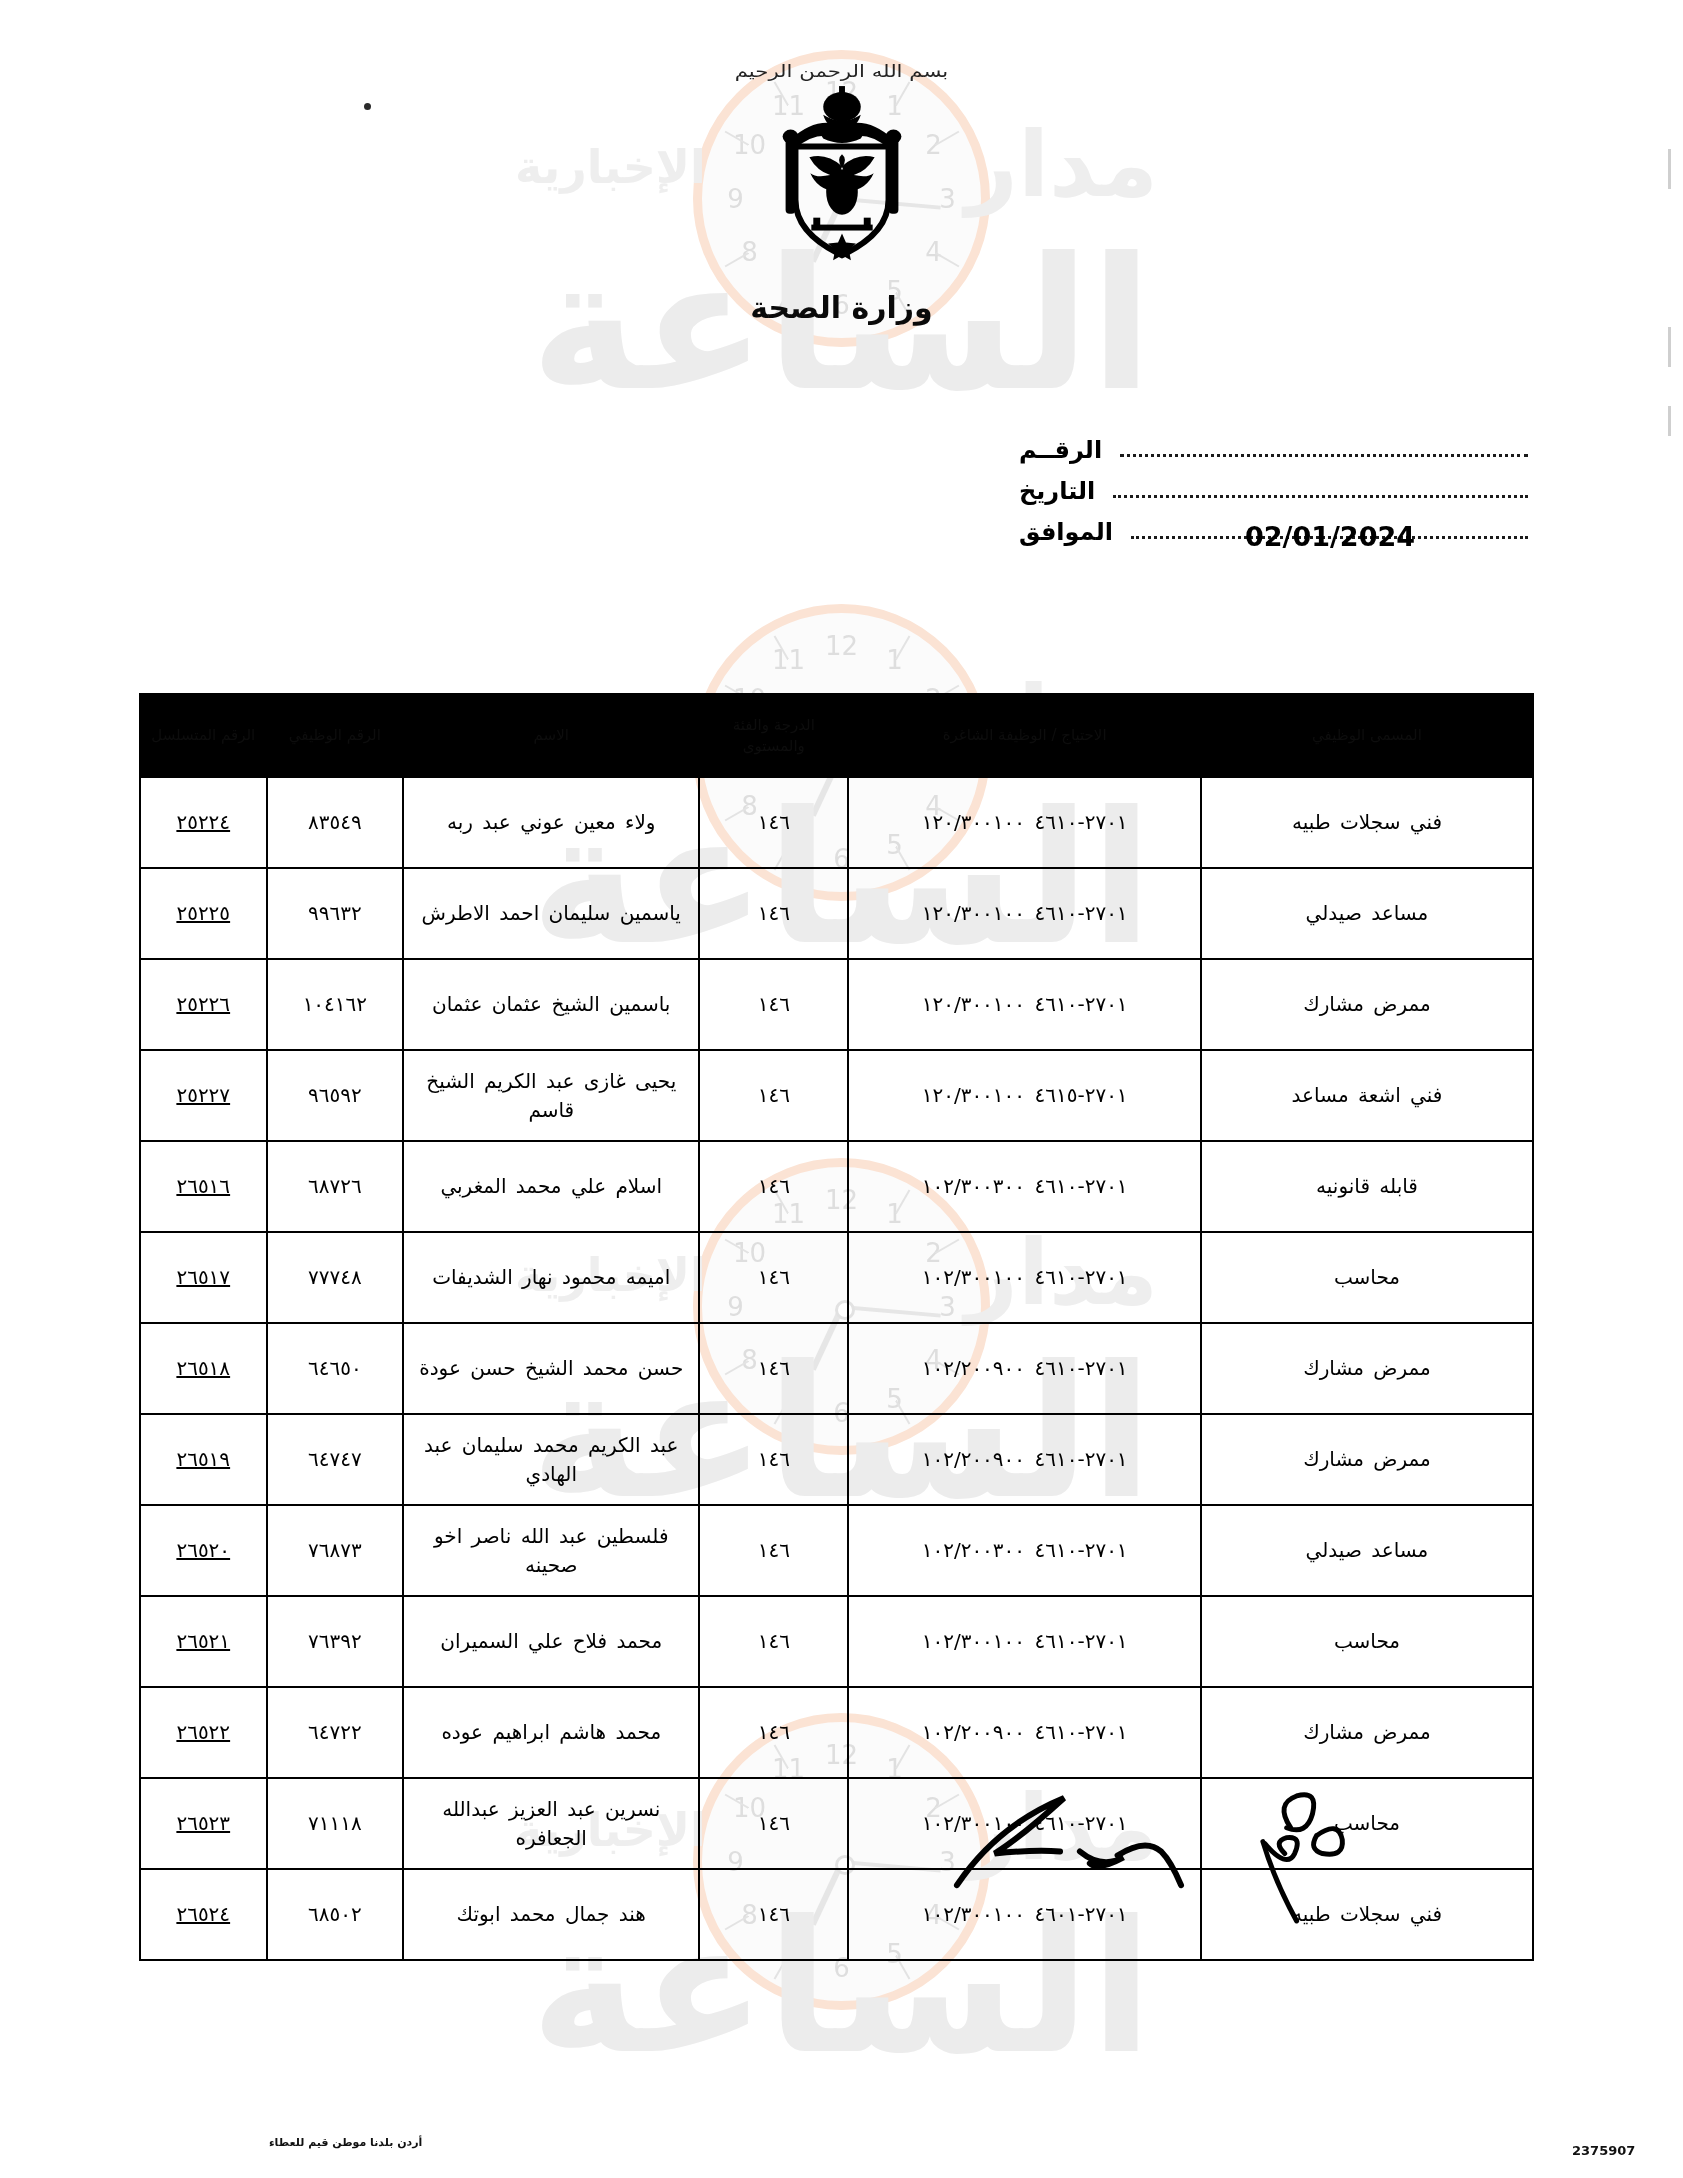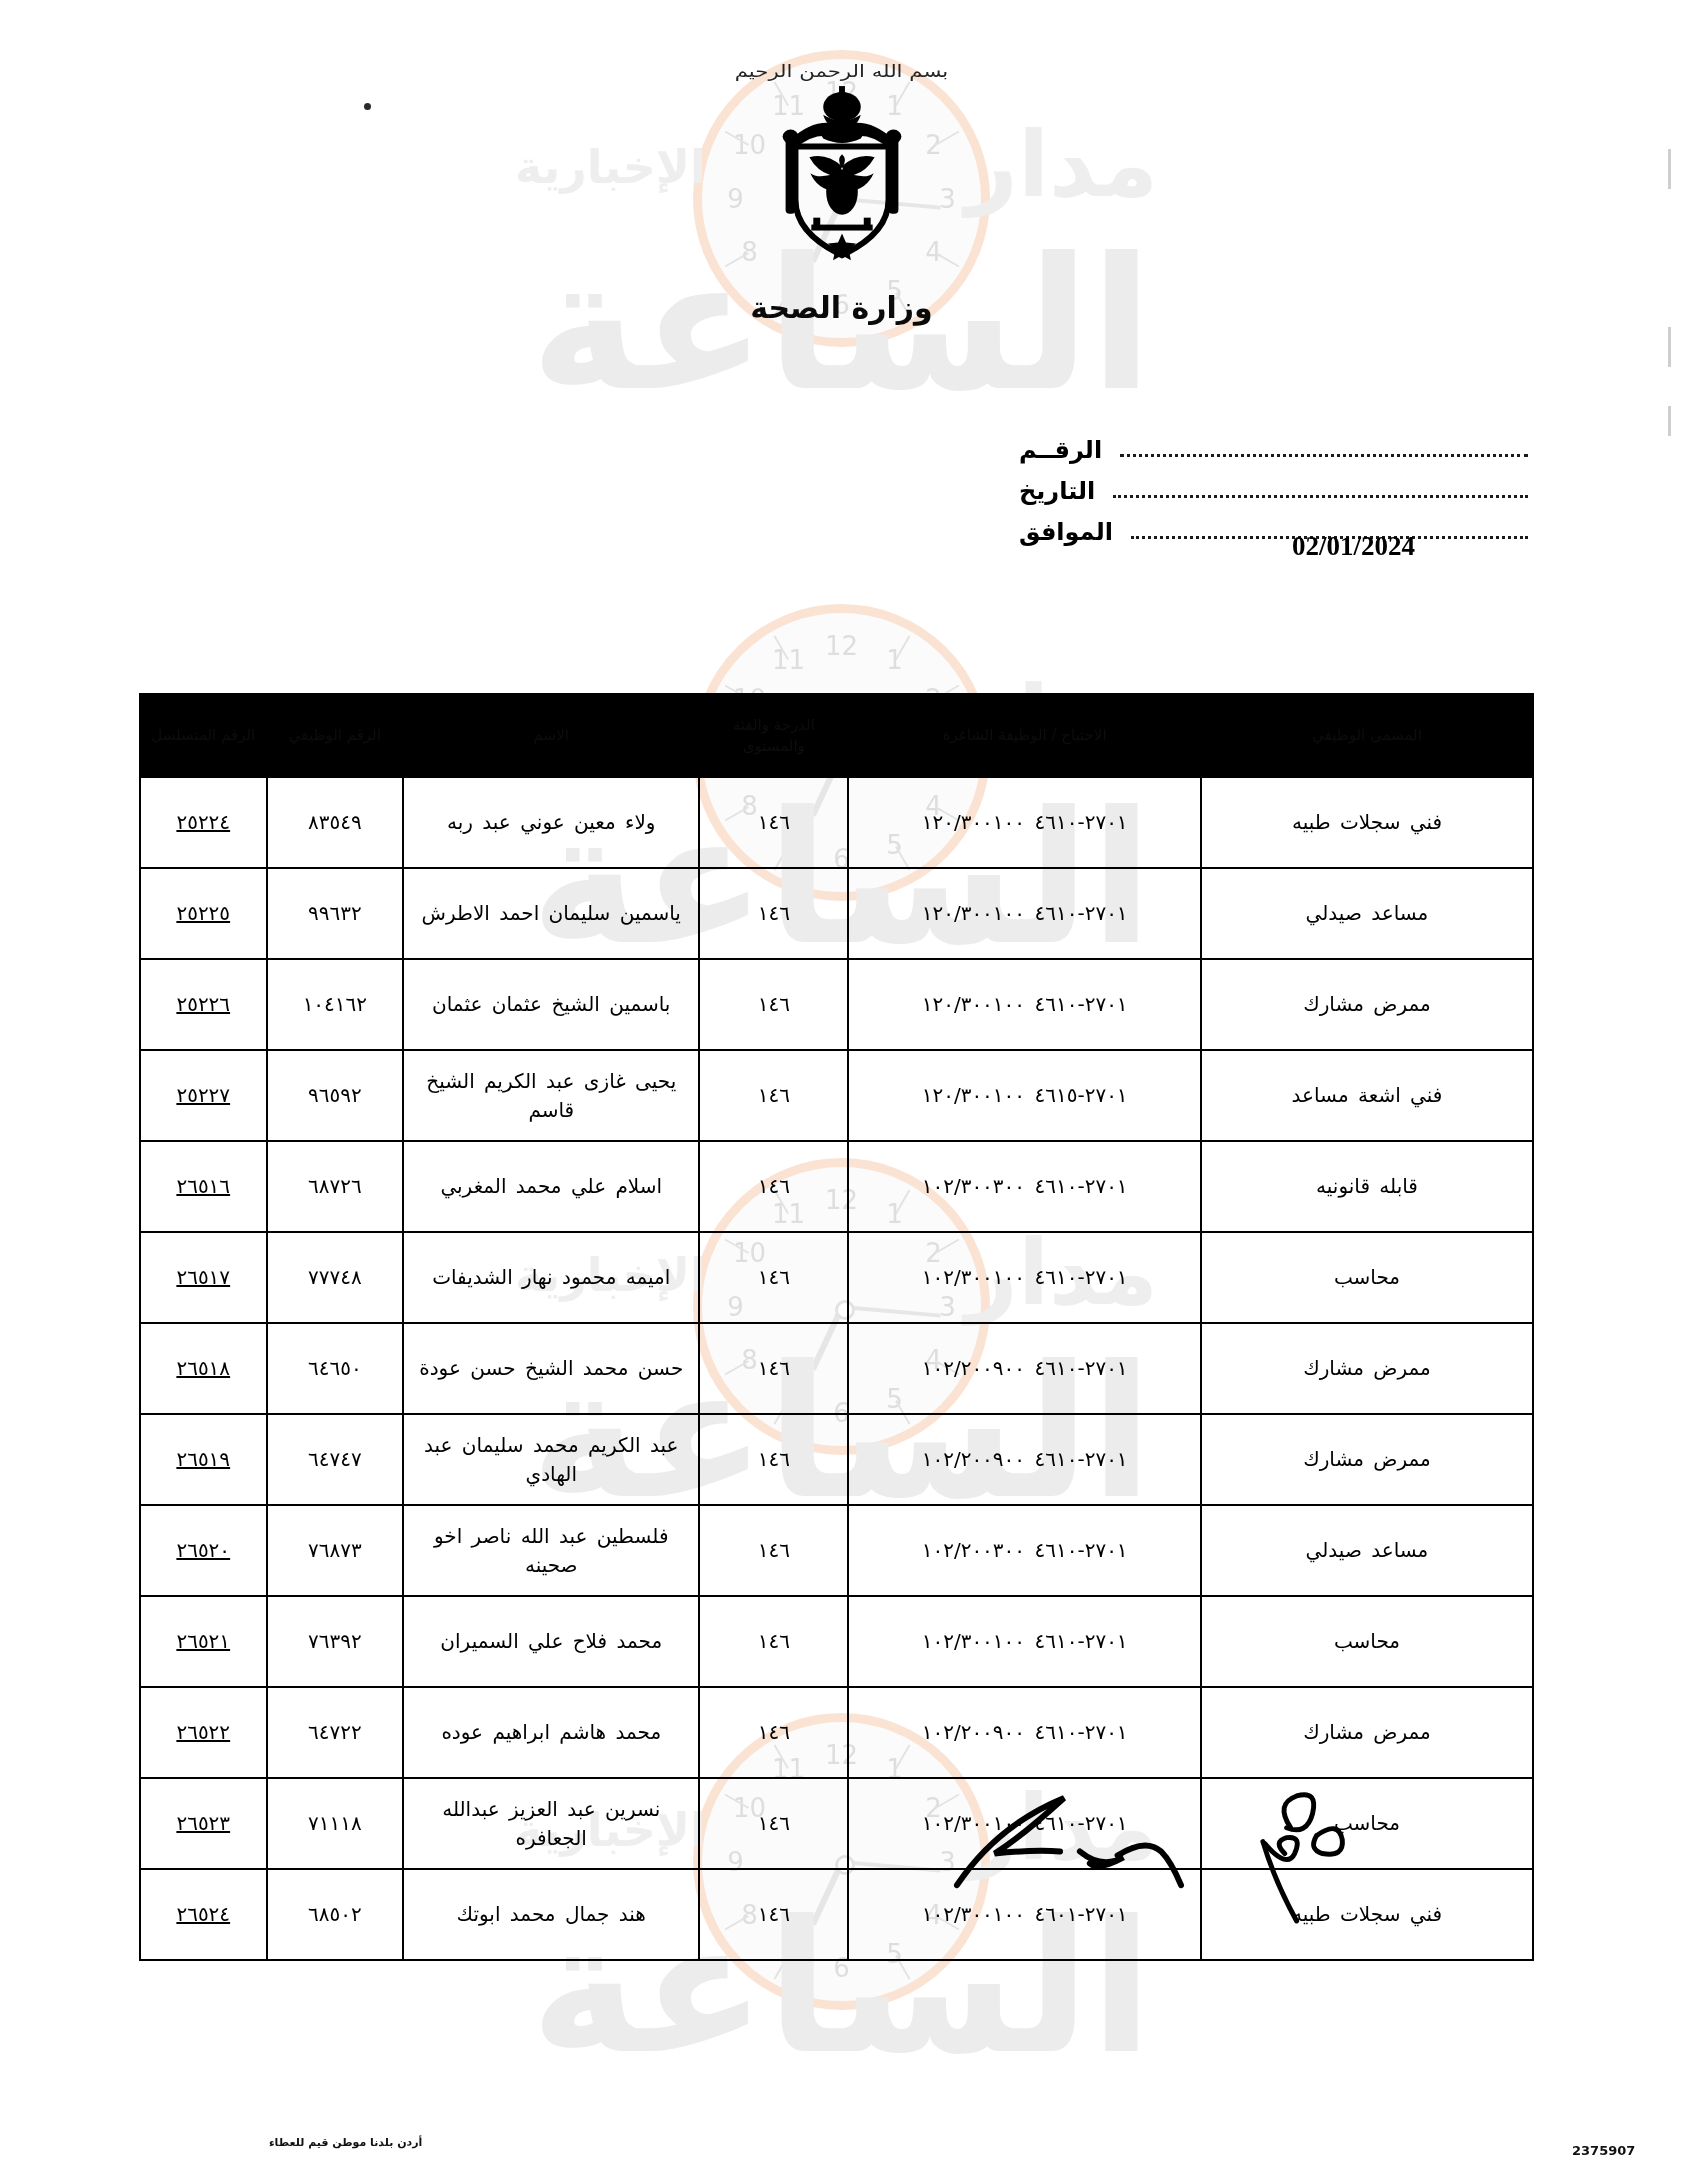--- a/index.html
+++ b/index.html
@@ -182,22 +182,21 @@
     height: 1px;
   }
   .meta-value {
     position: absolute;
     font-size: 27px;
     font-weight: bold;
     direction: ltr;
   }
   .meta-value.date-val {
     right: 119px;
-    top: 95px;
-    font-family: Liberation Serif, serif;
+    top: 85px;
   }
 
   
   .table-wrap {
     position: absolute;
     top: 693px;
     right: 149px;
     left: 139px;
     z-index: 3;
   }

